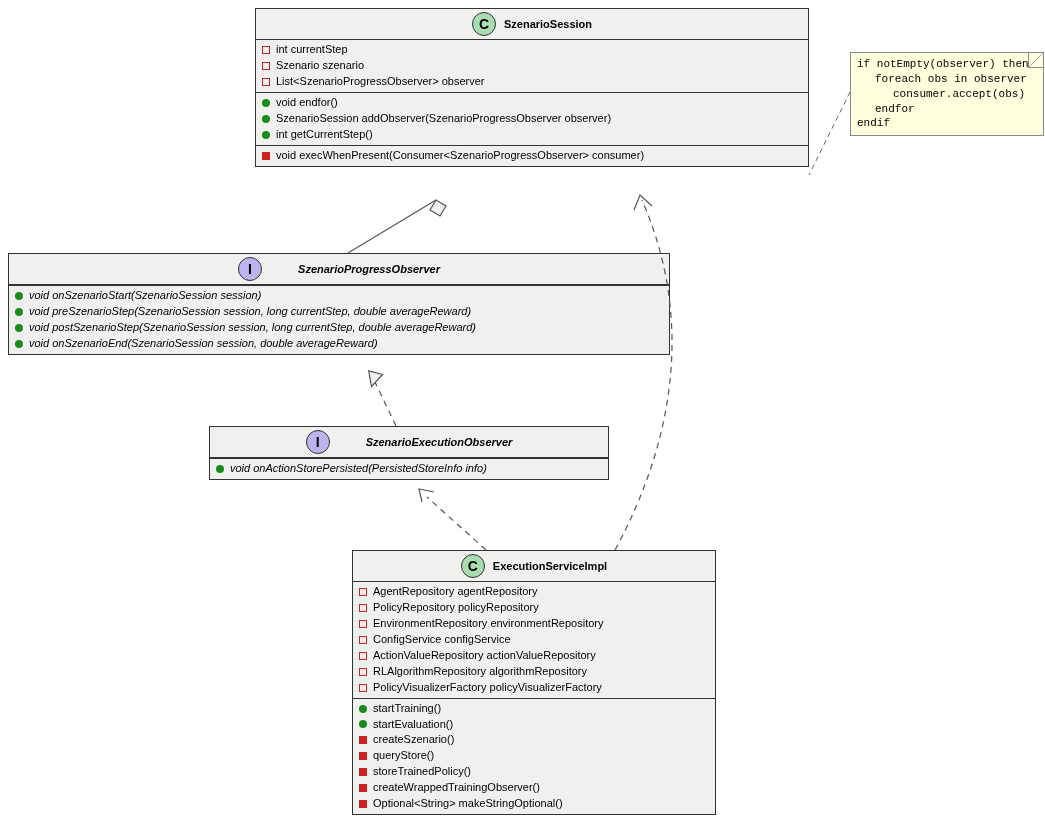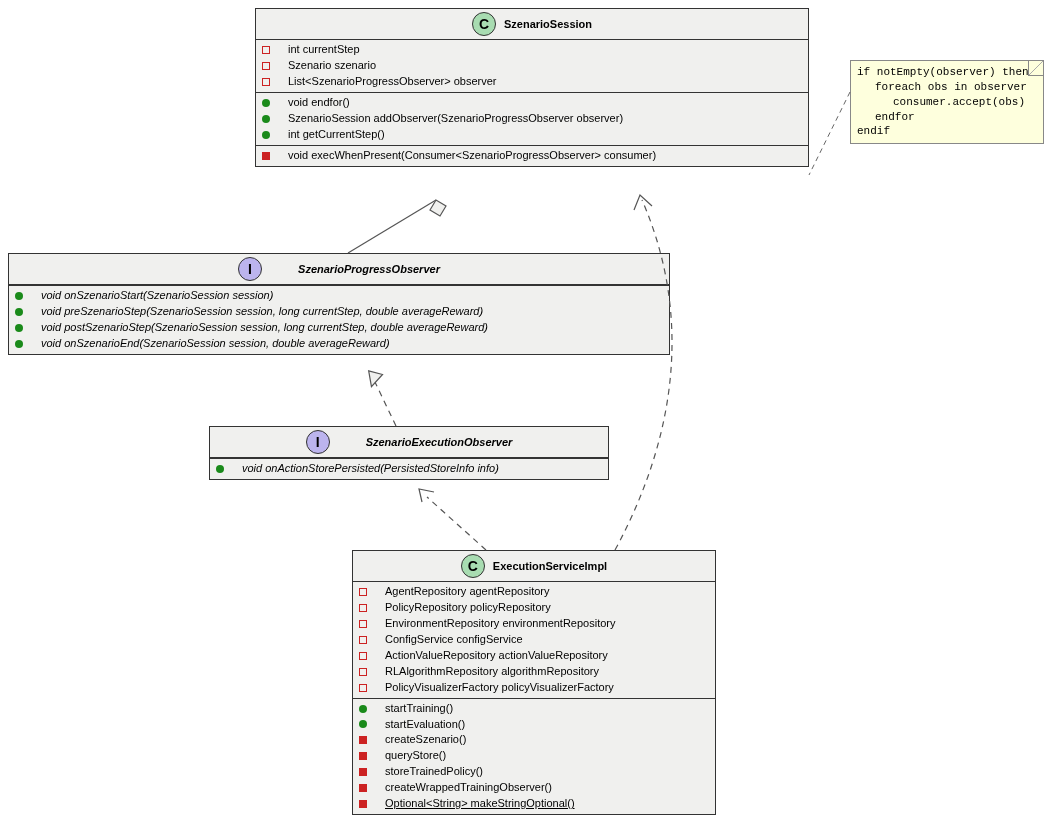--- a/index.html
+++ b/index.html
@@ -33,26 +33,26 @@
   .uml-sep {
     border-bottom: 1.5px solid #333;
     height: 0;
   }
   .uml-section {
     padding: 2px 6px;
   }
   .member {
     display: flex;
     align-items: center;
-    gap: 18px;
+    gap: 6px;
     line-height: 1.45;
     white-space: nowrap;
   }
   .member .txt-italic { font-style: italic; }
-  .member .txt-underline { text-decoration: underline; }
+  .member .txt-underline { }
   .marker {
     width: 8px;
     height: 8px;
     display: inline-block;
     flex-shrink: 0;
   }
   .marker.square-red-open {
     border: 1.5px solid #c22; background: transparent; width: 6px; height: 6px;
   }
   .marker.square-red-filled {
@@ -249,21 +249,21 @@
           <span class="marker square-red-filled"></span>
           <span>createWrappedTrainingObserver()</span>
         </div>
       <div class="member">
           <span class="marker square-red-filled"></span>
           <span class="txt-underline">Optional&lt;String&gt; makeStringOptional()</span>
         </div>
     </div>
   </div>
 
-  <div class="note" style="left:850px; top:60px; width:180px;">
+  <div class="note" style="left:850px; top:52px; width:180px;">
     <div class="fold"></div>
     <div>if notEmpty(observer) then</div>
     <div class="nline-1">foreach obs in observer</div>
     <div class="nline-2">consumer.accept(obs)</div>
     <div class="nline-1">endfor</div>
     <div>endif</div>
   </div>
 
   <svg class="overlay">
 

